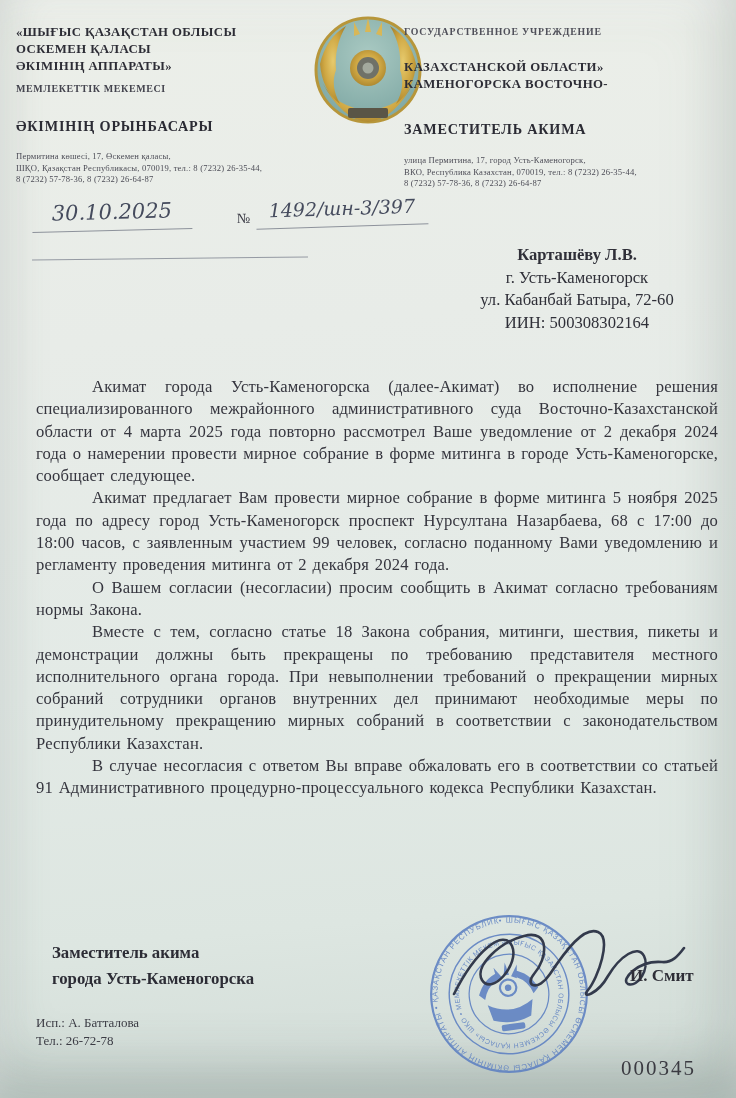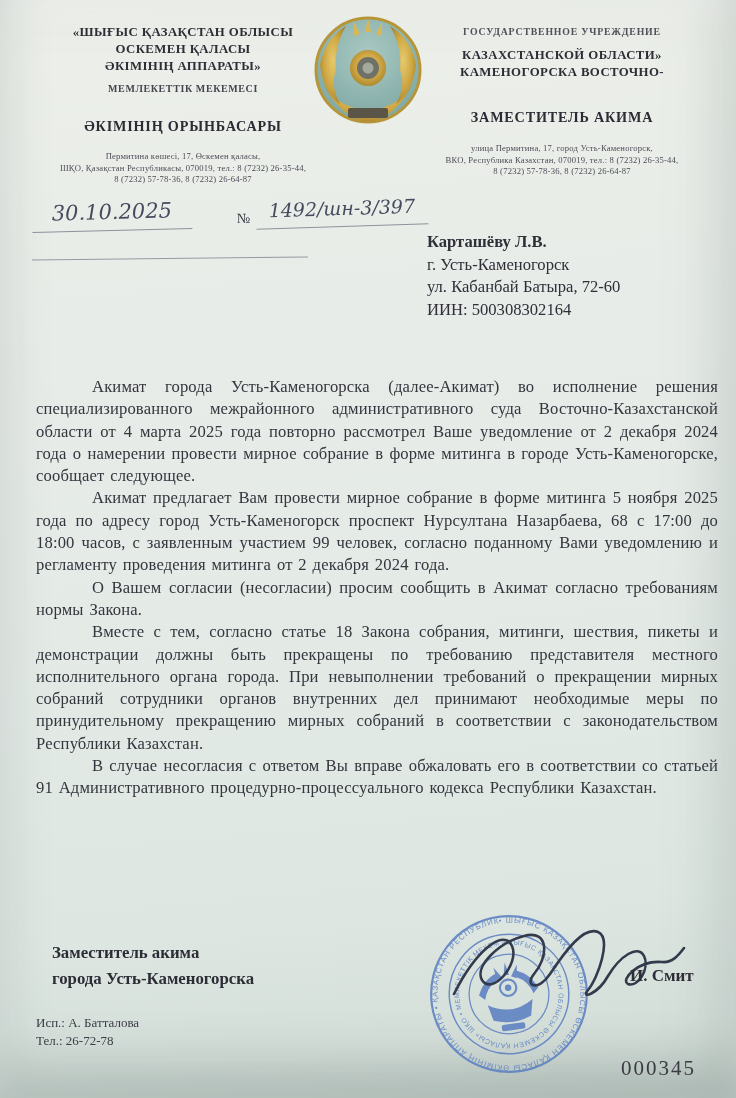--- a/index.html
+++ b/index.html
@@ -2,39 +2,39 @@
 <html><head>
 <meta charset="utf-8">
 <style>
   html,body{margin:0;padding:0;background:#9aa39e;}
   .page{
     position:relative;width:736px;height:1098px;overflow:hidden;
     background:linear-gradient(175deg,#ecefe9 0%,#e8ece8 30%,#e3eae6 60%,#dde6e1 82%,#d5dfda 93%,#c8d3ce 100%);
     box-shadow:inset 0 -35px 50px rgba(80,100,95,.22), inset -25px 0 60px rgba(110,125,120,.10), inset 0 12px 30px rgba(255,255,255,.45);
     font-family:"Liberation Serif", serif;color:#33333c;
   }
-  .hdr-col{position:absolute;text-align:center;}
+  .hdr-col{position:absolute;text-align:left;}
   .hdr-left{left:16px;top:24px;width:334px;}
   .hdr-right{left:404px;top:26px;width:316px;}
   .org-name{font-weight:bold;font-size:12.8px;line-height:17px;letter-spacing:.4px;color:#2d2d36;}
   .org-type{font-size:10px;letter-spacing:.6px;color:#44444e;margin-top:8px;font-weight:bold;}
-  .org-type-ru{font-size:9.8px;letter-spacing:.8px;color:#50505a;font-weight:bold;margin-bottom:10px;}
+  .org-type-ru{font-size:9.8px;letter-spacing:.8px;color:#50505a;font-weight:bold;margin-bottom:22px;}
   .pos-title{font-weight:bold;font-size:14.2px;letter-spacing:.8px;margin-top:24px;color:#2b2b34;}
   .addr{font-size:8.6px;line-height:11.5px;color:#4c4c56;margin-top:16px;letter-spacing:.2px;}
   .hdr-right .pos-title{margin-top:28px;}
   .hdr-right .addr{margin-top:17px;}
   .emblem-wrap{position:absolute;left:312px;top:12px;width:112px;height:124px;}
 
   .hand{font-family:"DejaVu Serif", serif;font-style:italic;color:#454b5d;}
   .ref-date{position:absolute;left:32px;top:200px;width:160px;font-size:21px;transform:rotate(-1.5deg);border-bottom:1.6px solid #8d929b;padding-bottom:6px;text-align:center;}
   .ref-no-sign{position:absolute;left:237px;top:211px;font-size:14px;color:#3c3c46;}
   .ref-number{position:absolute;left:256px;top:197px;width:172px;font-size:19px;transform:rotate(-1.8deg);border-bottom:1.6px solid #8d929b;padding-bottom:7px;text-align:center;}
   .ref-line2{position:absolute;left:32px;top:258px;width:276px;border-bottom:1.8px solid #959aa3;transform:rotate(-.6deg);}
 
-  .recipient{position:absolute;left:427px;top:231px;width:300px;font-size:16.6px;line-height:22.5px;color:#2f2f38;}
+  .recipient{position:absolute;left:427px;top:244px;width:300px;font-size:16.6px;line-height:22.5px;color:#2f2f38;text-align:center;}
   .recipient .name{font-weight:bold;}
 
   .body-text{position:absolute;left:36px;top:376px;width:682px;}
   .body-text p{margin:0;font-size:16.6px;line-height:22.3px;text-align:justify;text-indent:56px;color:#35353e;letter-spacing:.15px;word-spacing:1.5px;}
 
   .sig-pos{position:absolute;left:52px;top:940px;font-weight:bold;font-size:16.8px;line-height:26px;color:#2c2c35;}
   .executor{position:absolute;left:36px;top:1014px;font-size:13px;line-height:18px;color:#3b3b44;}
   .signer-name{position:absolute;left:630px;top:966px;font-weight:bold;font-size:17px;color:#2e2e37;}
   .doc-number{position:absolute;left:621px;top:1056px;font-size:21px;letter-spacing:2px;color:#3b3b42;}
 

